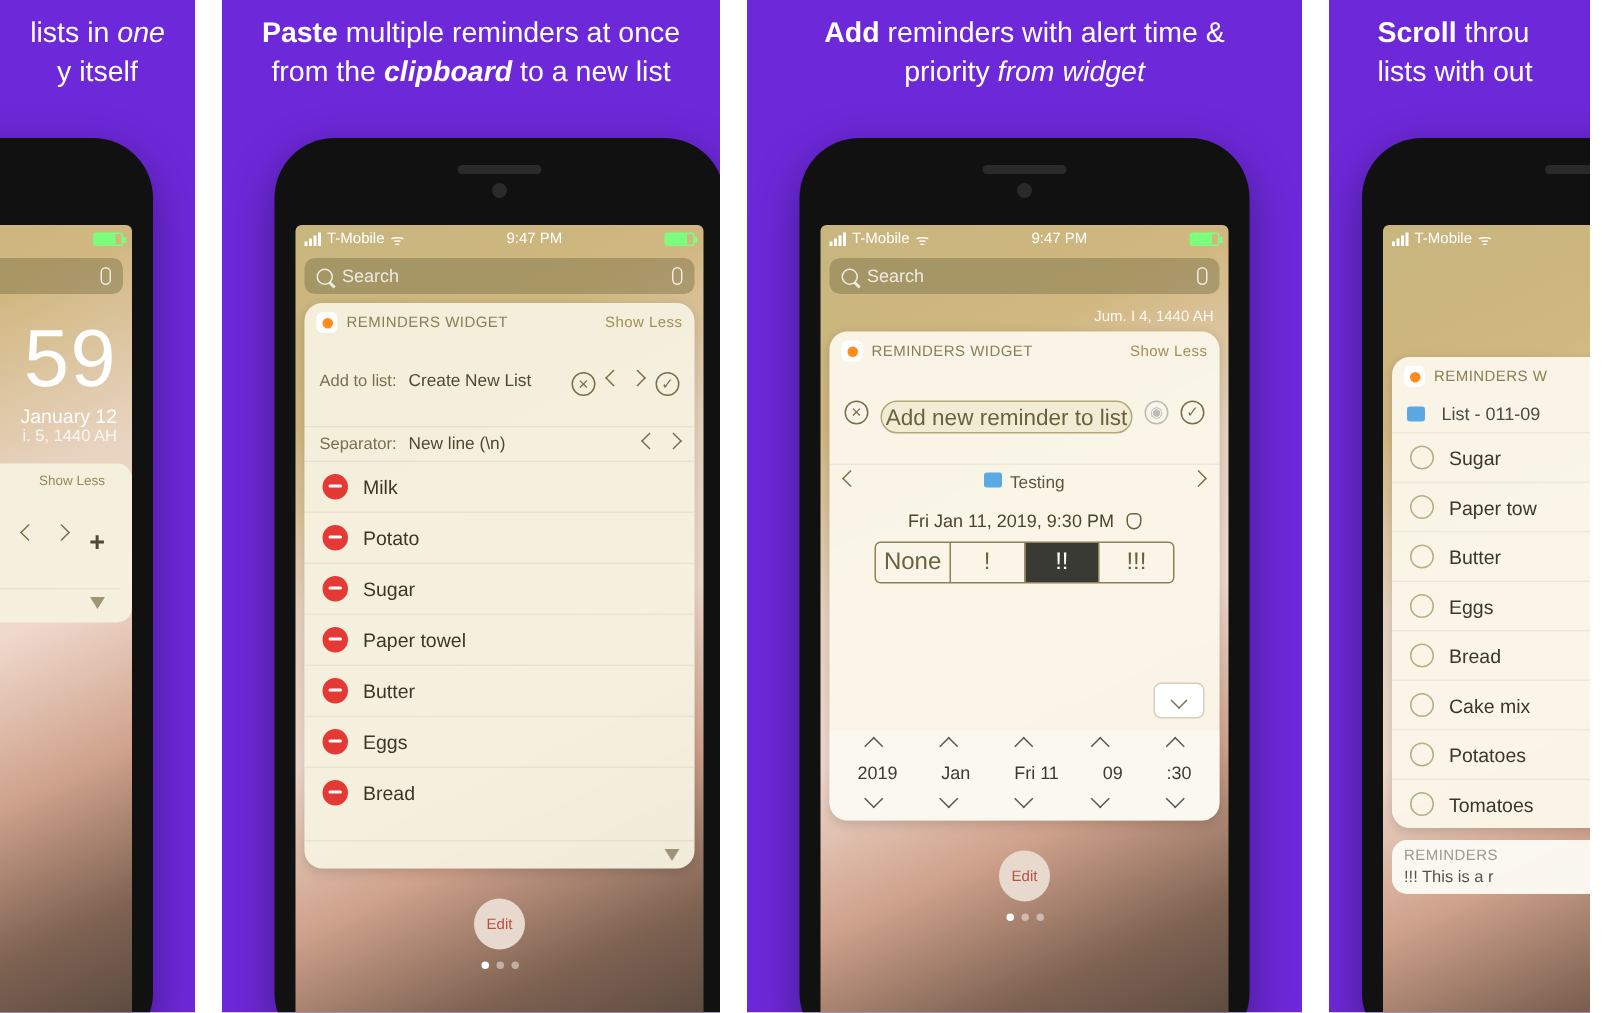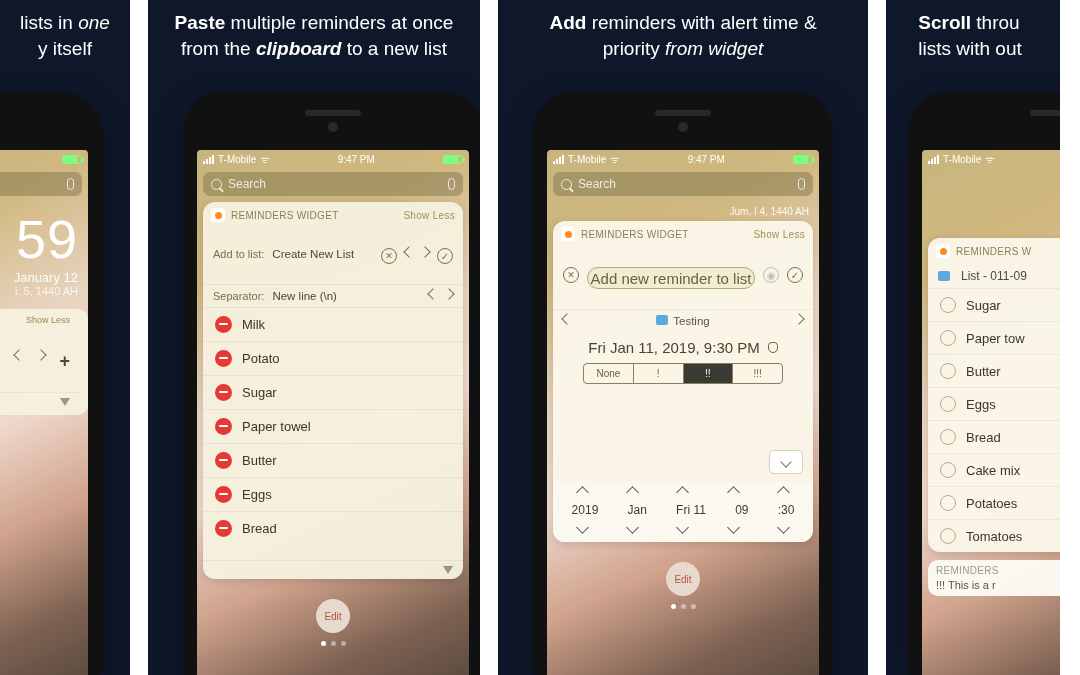--- a/index.html
+++ b/index.html
@@ -1,18 +1,18 @@
 <!DOCTYPE html>
 <html><head>
 <meta charset="utf-8">
 <style>
   * { box-sizing: border-box; margin: 0; padding: 0; }
   html, body { width: 1080px; height: 675px; overflow: hidden; font-family: -apple-system, "Helvetica Neue", Arial, sans-serif; background: #fff; }
   .stage { display: flex; gap: 18px; width: 100%; height: 100%; padding: 0; }
-  .panel { background: #0f172a; flex: 0 0 auto; position: relative; overflow: hidden; }
+  .panel { background: #6d28d9; flex: 0 0 auto; position: relative; overflow: hidden; }
   .panel.p1 { width: 130px; }
   .panel.p2 { width: 332px; }
   .panel.p3 { width: 370px; }
   .panel.p4 { width: 174px; }
   .headline { color: #fff; text-align: center; font-size: 19px; line-height: 1.35; padding: 10px 14px 0 14px; min-height: 82px; display: flex; align-items: flex-start; justify-content: center; }
   .headline b { font-weight: 700; }
   .headline em { font-style: italic; }
   
   .phone { position: absolute; width: 300px; height: 610px; background: #111; border-radius: 40px; box-shadow: 0 10px 30px rgba(0,0,0,.35); }
   .phone::before { content:""; position:absolute; top:18px; left:50%; transform:translateX(-50%); width:56px; height:6px; background:#2a2a2a; border-radius:3px; }
@@ -65,23 +65,23 @@
   .dots i.on { background:#fff; }
   
   .bigtime { color:#fff; font-weight:200; font-size:54px; letter-spacing:1px; }
   .dateline { color:rgba(255,255,255,.92); font-size:13px; }
   .dateline2 { color:rgba(255,255,255,.8); font-size:11px; }
   .minicard { background:rgba(246,241,223,.95); border-radius:10px; padding:4px 8px; margin-top:10px; }
   .plus { font-size:18px; font-weight:700; color:#4f4832; }
   
   .pillin { flex:1; height:22px; border:1px solid #b3a877; border-radius:11px; background:#f2ecd4; display:flex; align-items:center; justify-content:center; font-size:15px; color:#6a613e; }
   .listico { width:12px; height:10px; background:#5aa9e3; border-radius:2px; display:inline-block; margin-right:5px; }
-  .dtline { text-align:center; font-size:15px; color:#4c452e; padding:7px 0; display:flex; align-items:center; justify-content:center; gap:8px; }
+  .dtline { text-align:center; font-size:12px; color:#4c452e; padding:7px 0; display:flex; align-items:center; justify-content:center; gap:8px; }
   .bell { width:10px; height:11px; border:1.2px solid #6a613e; border-radius:5px 5px 7px 7px; position:relative; }
-  .seg { display:flex; margin:0 30px 10px 30px; border:1px solid #8c8158; border-radius:4px; overflow:hidden; font-size:10px; }
+  .seg { display:flex; margin:0 30px 10px 30px; border:1px solid #8c8158; border-radius:4px; overflow:hidden; font-size:16px; }
   .seg div { flex:1; text-align:center; padding:4px 0; color:#6a613e; border-left:1px solid #8c8158; }
   .seg div:first-child { border-left:none; }
   .seg div.on { background:#3a3a34; color:#fff; }
   .collapse { width:34px; height:24px; background:#fff; border:1px solid #d6d0ba; border-radius:5px; display:flex; align-items:center; justify-content:center; margin:6px 10px 0 auto; }
   
   .picker { margin:8px 0 0 0; background:rgba(250,248,238,.97); padding:6px 4px 10px 4px; }
   .prow { display:flex; justify-content:space-around; align-items:center; font-size:12px; color:#3c3c36; }
   .prow.sm span { display:inline-block; }
   .pch { width:9px; height:9px; border-right:1.5px solid #555; border-bottom:1.5px solid #555; }
   

